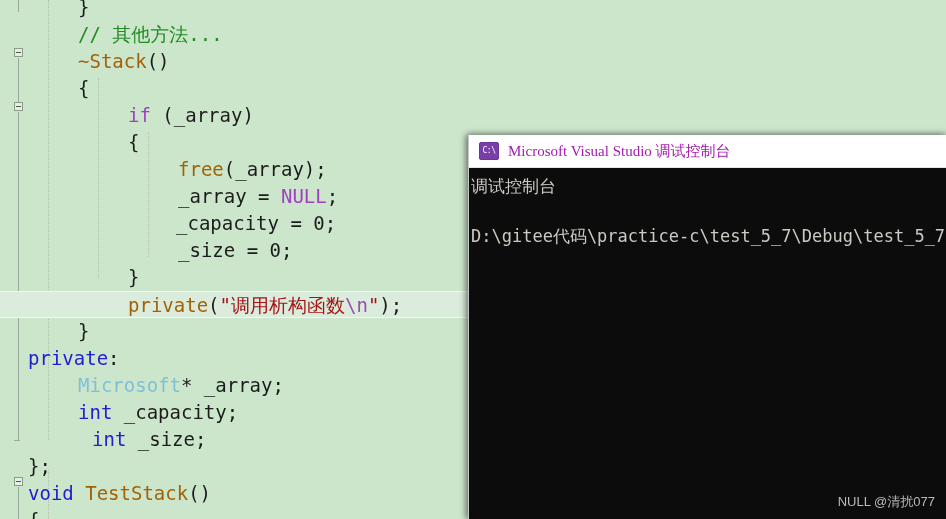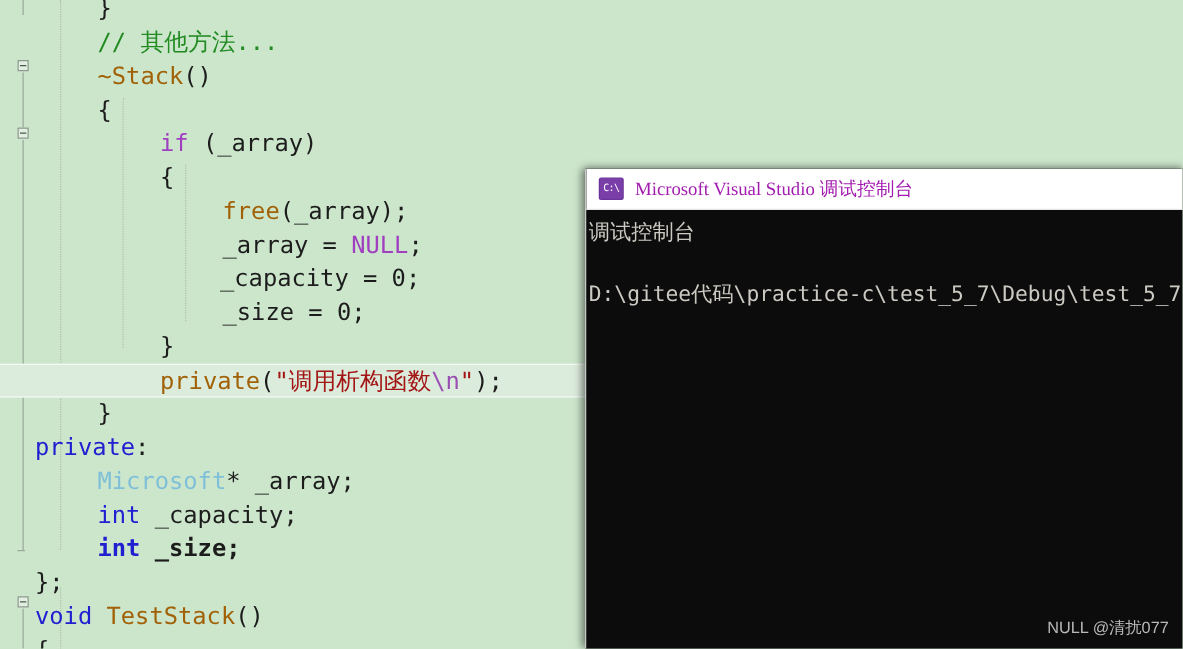--- a/index.html
+++ b/index.html
@@ -160,21 +160,21 @@
         <div class="line" style="top: 156px;"><span class="txt" style="left: 178px;"><span class="c-fn">free</span><span class="c-pln">(_array);</span></span></div>
         <div class="line" style="top: 183px;"><span class="txt" style="left: 178px;"><span class="c-pln">_array = </span><span class="c-kw2">NULL</span><span class="c-pln">;</span></span></div>
         <div class="line" style="top: 210px;"><span class="txt" style="left: 176px;"><span class="c-pln">_capacity = 0;</span></span></div>
         <div class="line" style="top: 237px;"><span class="txt" style="left: 178px;"><span class="c-pln">_size = 0;</span></span></div>
         <div class="line" style="top: 264px;"><span class="txt" style="left: 128px;"><span class="c-pln">}</span></span></div>
         <div class="line cur-line" style="top: 291px;"><span class="txt" style="left: 128px;"><span class="c-fn">private</span><span class="c-pln">(</span><span class="c-str">"调用析构函数</span><span class="c-esc">\n</span><span class="c-str">"</span><span class="c-pln">);</span></span></div>
         <div class="line" style="top: 318px;"><span class="txt" style="left: 78px;"><span class="c-pln">}</span></span></div>
         <div class="line" style="top: 345px;"><span class="txt" style="left: 28px;"><span class="c-kw">private</span><span class="c-pln">:</span></span></div>
         <div class="line" style="top: 372px;"><span class="txt" style="left: 78px;"><span class="c-type">Microsoft</span><span class="c-pln">* _array;</span></span></div>
         <div class="line" style="top: 399px;"><span class="txt" style="left: 78px;"><span class="c-kw">int</span><span class="c-pln"> _capacity;</span></span></div>
-        <div class="line" style="top: 426px;"><span class="txt" style="left: 78px; font-weight: bold;"><span class="c-kw">int</span><span class="c-pln"> _size;</span></span></div>
+        <div class="line" style="top: 426px;"><span class="txt" style="left: 92px;"><span class="c-kw">int</span><span class="c-pln"> _size;</span></span></div>
         <div class="line" style="top: 453px;"><span class="txt" style="left: 28px;"><span class="c-pln">};</span></span></div>
         <div class="line" style="top: 480px;"><span class="txt" style="left: 28px;"><span class="c-kw">void</span><span class="c-pln"> </span><span class="c-fn">TestStack</span><span class="c-pln">()</span></span></div>
         <div class="line" style="top: 507px;"><span class="txt" style="left: 28px;"><span class="c-pln">{</span></span></div>
       </div>
   </div>
 
   <div class="console-win">
     <div class="title-bar">
       <div class="cmd-icon">
         <span>C:\</span>

